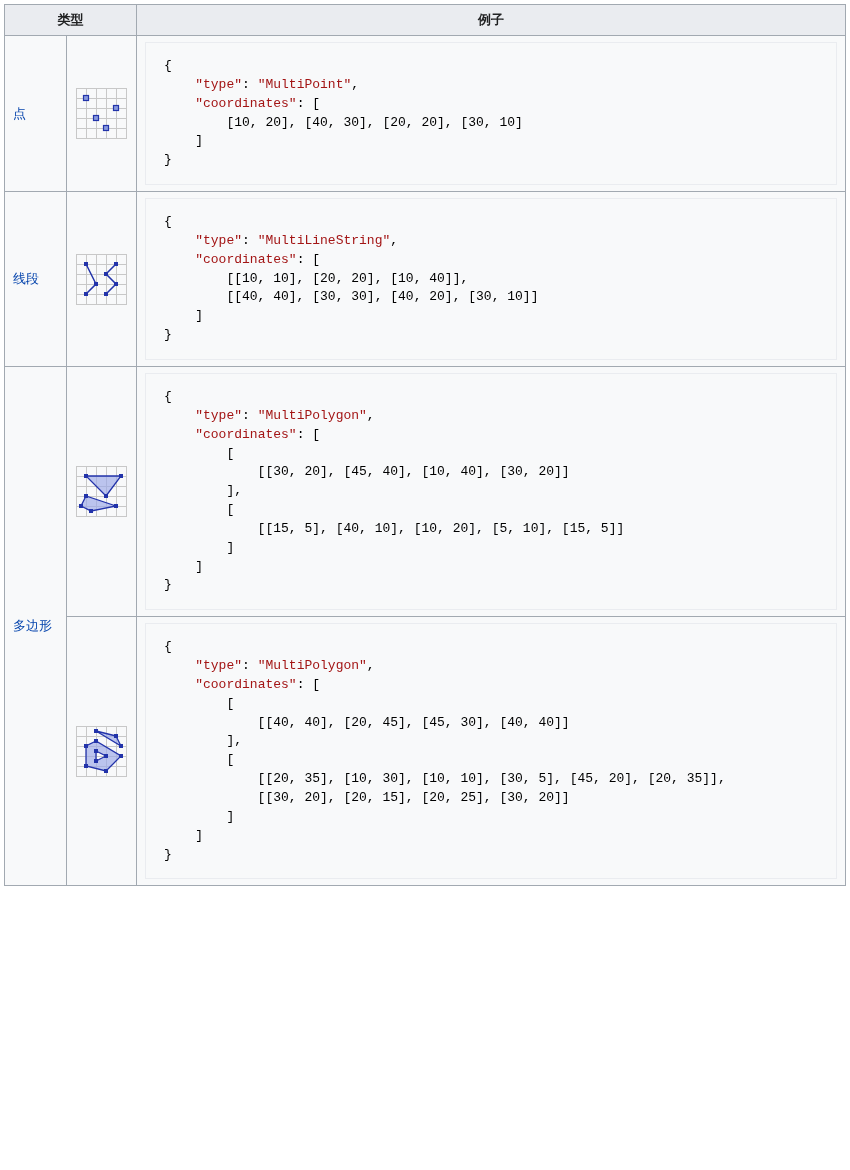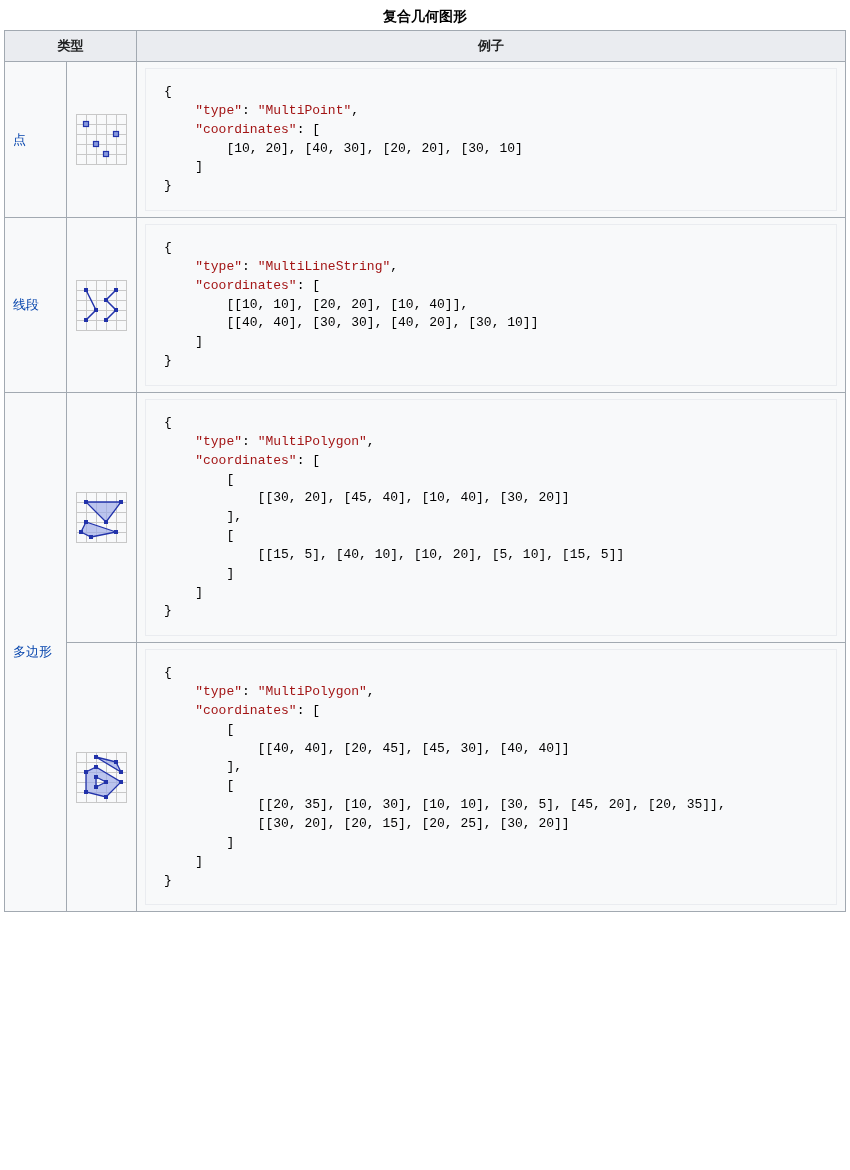--- a/index.html
+++ b/index.html
@@ -51,21 +51,20 @@
     white-space: pre;
     overflow-x: auto;
   }
   pre.code .k { color: #a31515; }
   svg.thumb { display: block; margin: 0 auto; }
 </style>
 </head>
 <body>
 
 <table class="main">
-  <caption>复合几何图形</caption>
   <thead>
     <tr>
       <th colspan="2">类型</th>
       <th>例子</th>
     </tr>
   </thead>
   <tbody>
 
     <tr>
       <td class="type-cell">

